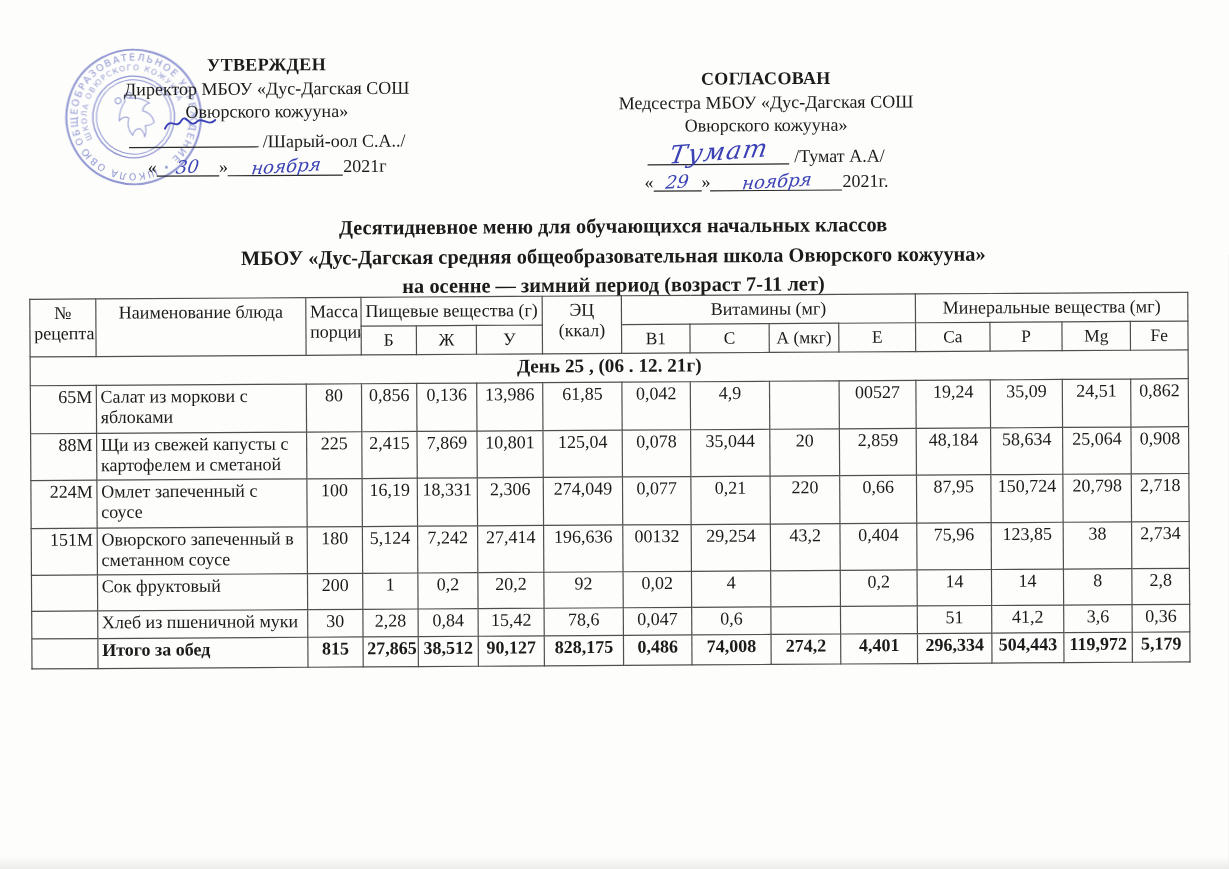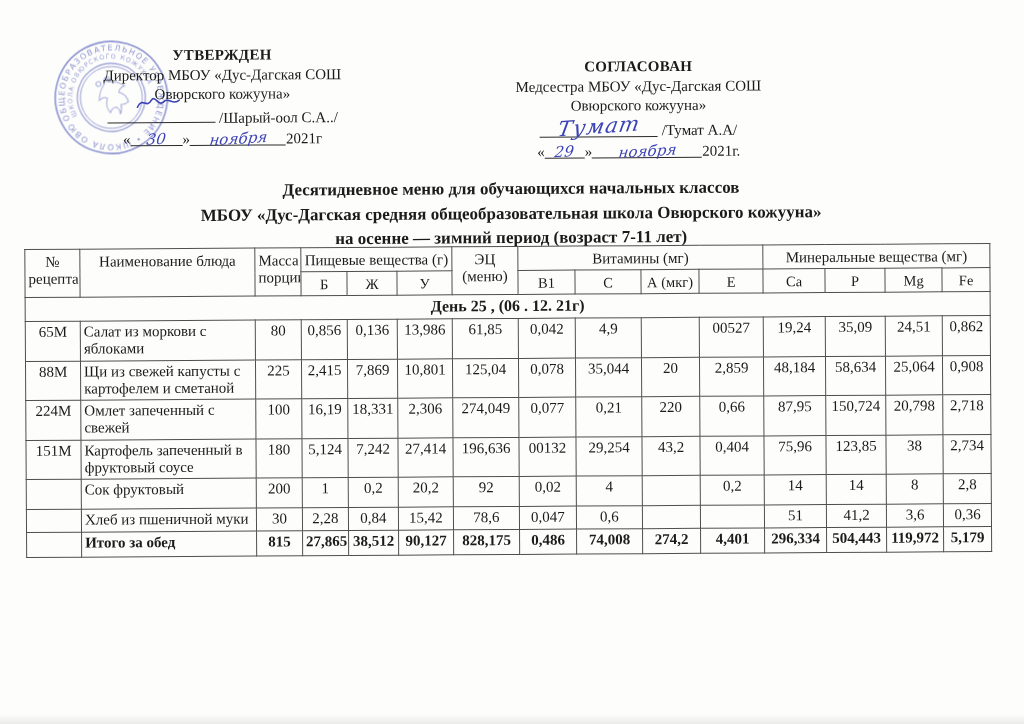--- a/index.html
+++ b/index.html
@@ -49,21 +49,21 @@
     border-collapse:collapse; table-layout:fixed;
     font-size:15px;
   }
   table.menu th, table.menu td{
     border:1px solid #4f4f4f; padding:2px 3px; vertical-align:top;
     overflow:hidden;
   }
   table.menu th{ font-weight:normal; text-align:center; padding-top:4px; }
   table.menu th.sub{ white-space:nowrap; font-size:14.5px; }
   td.num{ text-align:center; padding-top:4px; }
-  td.recipe{ text-align:center; padding-left:5px; padding-top:4px; }
+  td.recipe{ text-align:right; padding-left:5px; padding-top:4px; }
   td.dish{ text-align:left; padding-left:6px; padding-top:3px; line-height:1.15; }
   tr.day-row td{
     font-weight:bold; text-align:center; font-size:16px; padding:2px 0 3px 0;
   }
   tr.total td{ font-weight:bold; }
 </style>
 </head>
 <body>
 
 <div class="page">
@@ -144,21 +144,21 @@
         <col style="width:60px">
           <col style="width:57px">
           <col style="width:48px">
       </colgroup>
       <thead>
         <tr>
           <th rowspan="2">№ рецепта</th>
           <th rowspan="2">Наименование блюда</th>
           <th rowspan="2">Масса порции</th>
           <th colspan="3">Пищевые вещества (г)</th>
-          <th rowspan="2">ЭЦ (меню)</th>
+          <th rowspan="2">ЭЦ (ккал)</th>
           <th colspan="4">Витамины (мг)</th>
           <th colspan="4">Минеральные вещества (мг)</th>
         </tr>
         <tr>
           <th class="sub">Б</th>
           <th class="sub">Ж</th>
           <th class="sub">У</th>
           <th class="sub">В1</th>
           <th class="sub">С</th>
           <th class="sub">А (мкг)</th>
@@ -202,38 +202,38 @@
             <td class="num">35,044</td>
             <td class="num">20</td>
             <td class="num">2,859</td>
             <td class="num">48,184</td>
             <td class="num">58,634</td>
             <td class="num">25,064</td>
             <td class="num">0,908</td>
           </tr>
           <tr style="height: 24px;">
             <td class="recipe">224М</td>
-            <td class="dish">Омлет запеченный с свежей</td>
+            <td class="dish">Омлет запеченный с соусе</td>
             <td class="num">100</td>
             <td class="num">16,19</td>
             <td class="num">18,331</td>
             <td class="num">2,306</td>
             <td class="num">274,049</td>
             <td class="num">0,077</td>
             <td class="num">0,21</td>
             <td class="num">220</td>
             <td class="num">0,66</td>
             <td class="num">87,95</td>
             <td class="num">150,724</td>
             <td class="num">20,798</td>
             <td class="num">2,718</td>
           </tr>
           <tr style="height: 38px;">
             <td class="recipe">151М</td>
-            <td class="dish">Картофель запеченный в фруктовый соусе</td>
+            <td class="dish">Овюрского запеченный в сметанном соусе</td>
             <td class="num">180</td>
             <td class="num">5,124</td>
             <td class="num">7,242</td>
             <td class="num">27,414</td>
             <td class="num">196,636</td>
             <td class="num">00132</td>
             <td class="num">29,254</td>
             <td class="num">43,2</td>
             <td class="num">0,404</td>
             <td class="num">75,96</td>

